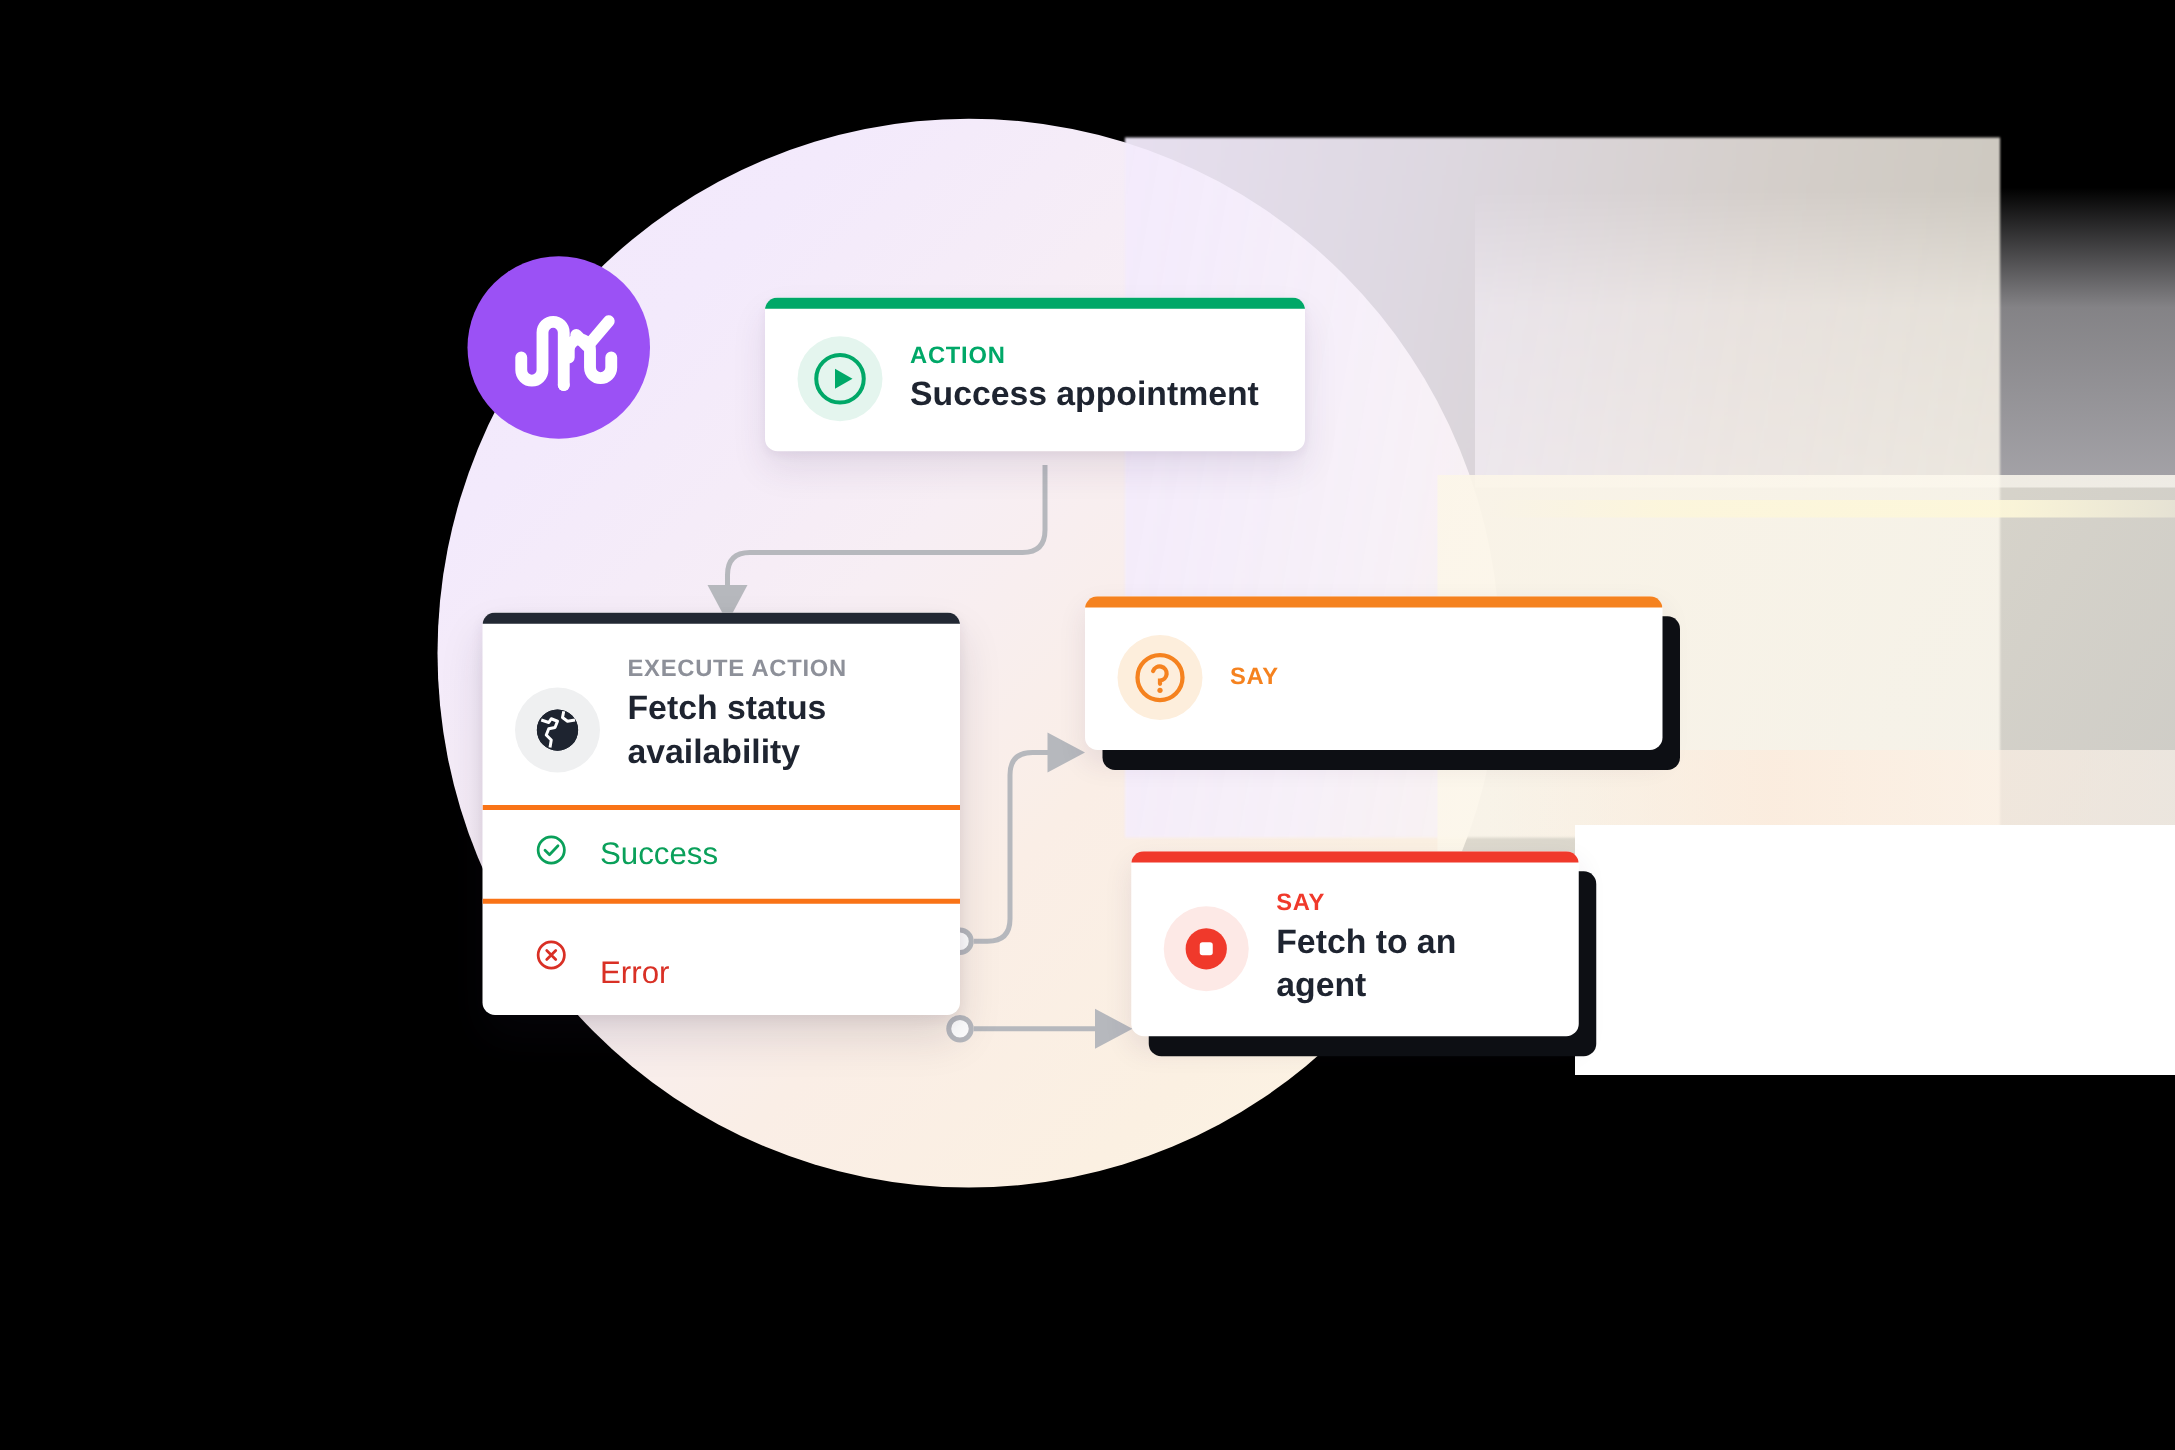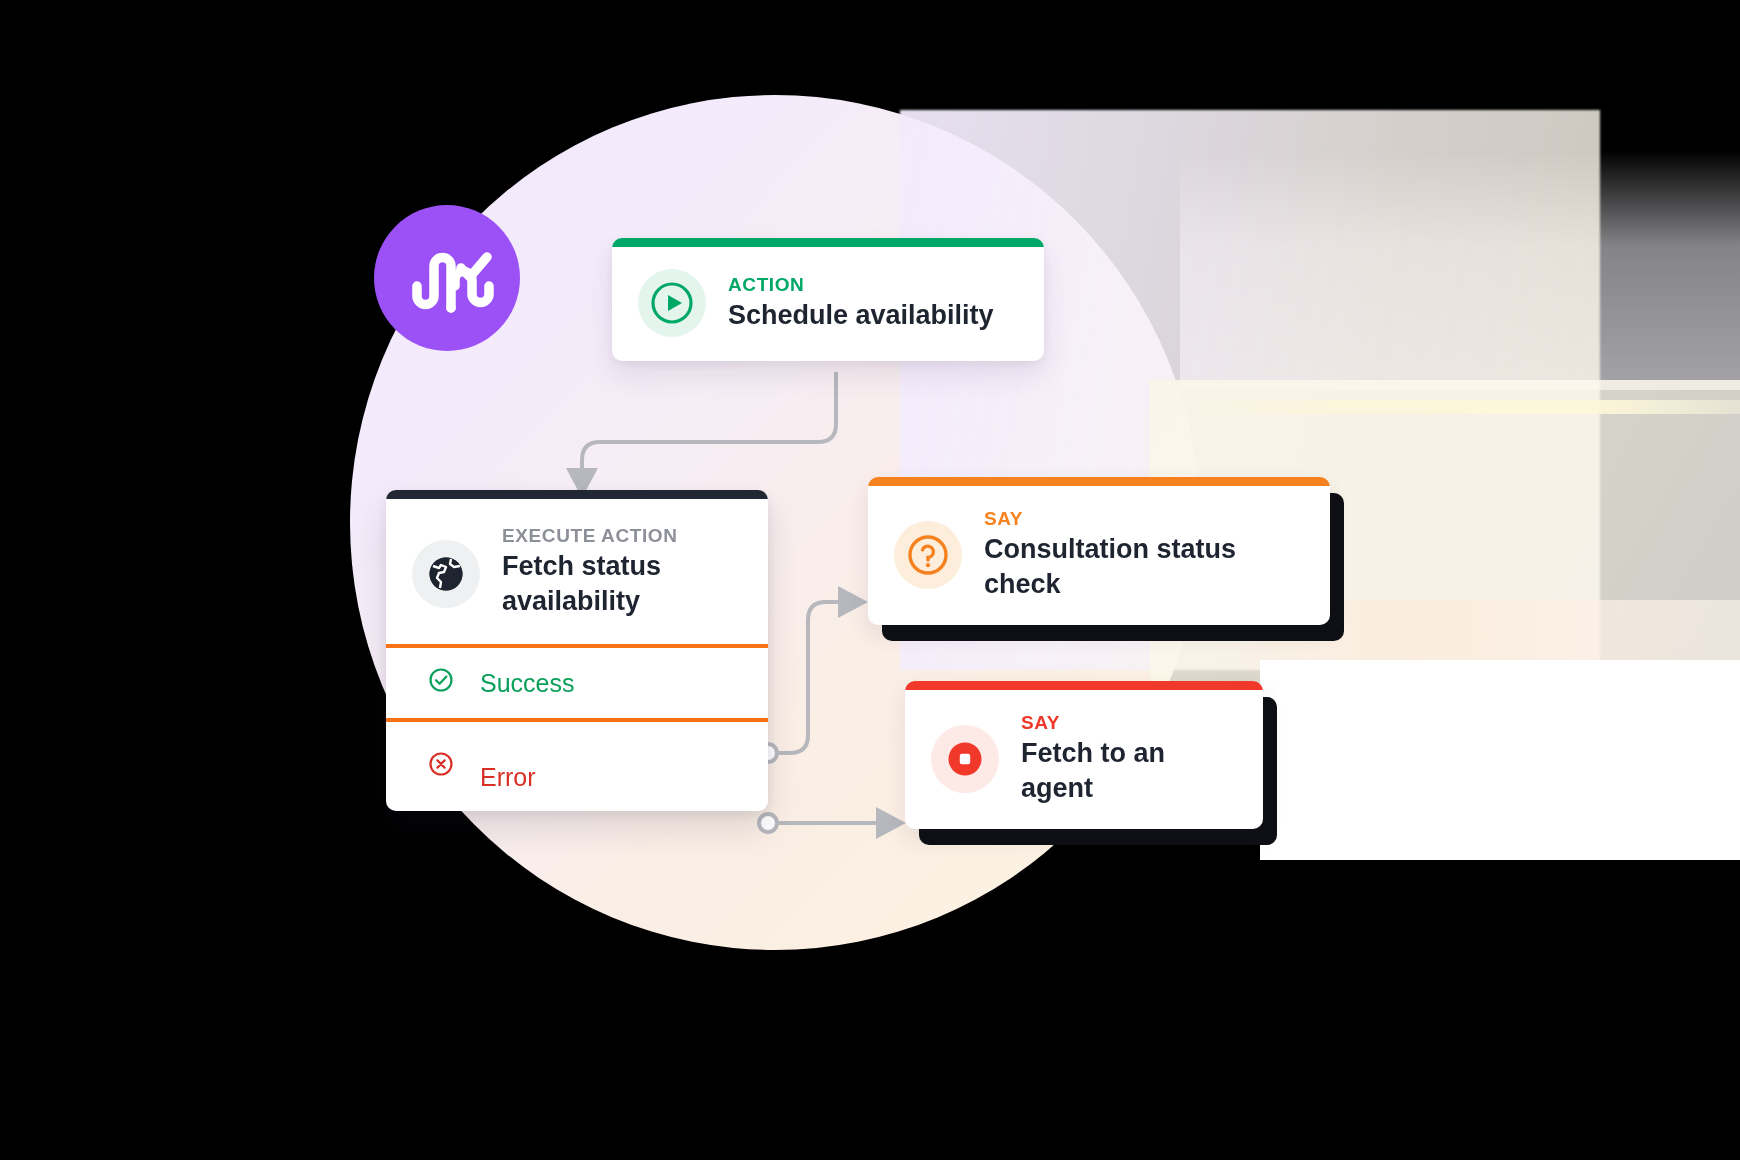--- a/index.html
+++ b/index.html
@@ -155,21 +155,21 @@
   #node-action .node-kicker { color: #00a868; }
 
   
   #node-execute {
     left: 386px; top: 490px; width: 382px;
     box-shadow: 0 18px 34px rgba(40,30,60,0.13), 0 4px 10px rgba(40,30,60,0.07);
   }
   #node-execute .node-accent { background: #222833; }
   #node-execute .node-icon { background: #eff0f1; }
   #node-execute .node-kicker { color: #8d9099; font-size: 19px; }
-  #node-execute .node-body { align-items: center; padding-top: 26px; padding-bottom: 26px; }
+  #node-execute .node-body { align-items: flex-end; padding-top: 26px; padding-bottom: 26px; }
   #node-execute .node-icon { margin-top: 4px; }
 
   .branch-row {
     display: flex;
     align-items: center;
     gap: 26px;
     padding: 19px 26px 19px 42px;
     border-top: 4px solid #f97316;
     font-size: 25px;
   }
@@ -256,21 +256,21 @@
     <div class="node-accent"></div>
     <div class="node-body">
       <div class="node-icon">
         <svg width="46" height="46" viewBox="0 0 46 46">
           <circle cx="23" cy="23" r="19" fill="none" stroke="#00a868" stroke-width="3.2"></circle>
           <polygon points="19,15 33,23 19,31" fill="#00a868"></polygon>
         </svg>
       </div>
       <div class="node-text">
         <div class="node-kicker">ACTION</div>
-        <div class="node-title">Schedule availability</div>
+        <div class="node-title">Success appointment</div>
       </div>
     </div>
   </div>
 
   <div class="node" id="node-execute">
     <div class="node-accent"></div>
     <div class="node-body">
       <div class="node-icon">
         <svg width="44" height="44" viewBox="0 0 44 44">
           <circle cx="22" cy="22" r="16.5" fill="#1e2430"></circle>
@@ -311,21 +311,20 @@
     <div class="node-body">
       <div class="node-icon">
         <svg width="46" height="46" viewBox="0 0 46 46">
           <circle cx="23" cy="23" r="18" fill="none" stroke="#f5821f" stroke-width="3.4"></circle>
           <path d="M 17.5 17.8 A 5.6 5.6 0 1 1 23 25.4 L 23 28" fill="none" stroke="#f5821f" stroke-width="3.4" stroke-linecap="round"></path>
           <circle cx="23" cy="33.2" r="2.1" fill="#f5821f"></circle>
         </svg>
       </div>
       <div class="node-text">
         <div class="node-kicker">SAY</div>
-        <div class="node-title">Consultation status check</div>
       </div>
     </div>
   </div>
 
   <div class="node" id="node-say-agent">
     <div class="node-accent"></div>
     <div class="node-body">
       <div class="node-icon">
         <svg width="46" height="46" viewBox="0 0 46 46">
           <circle cx="23" cy="23" r="16.5" fill="#f0392b"></circle>

